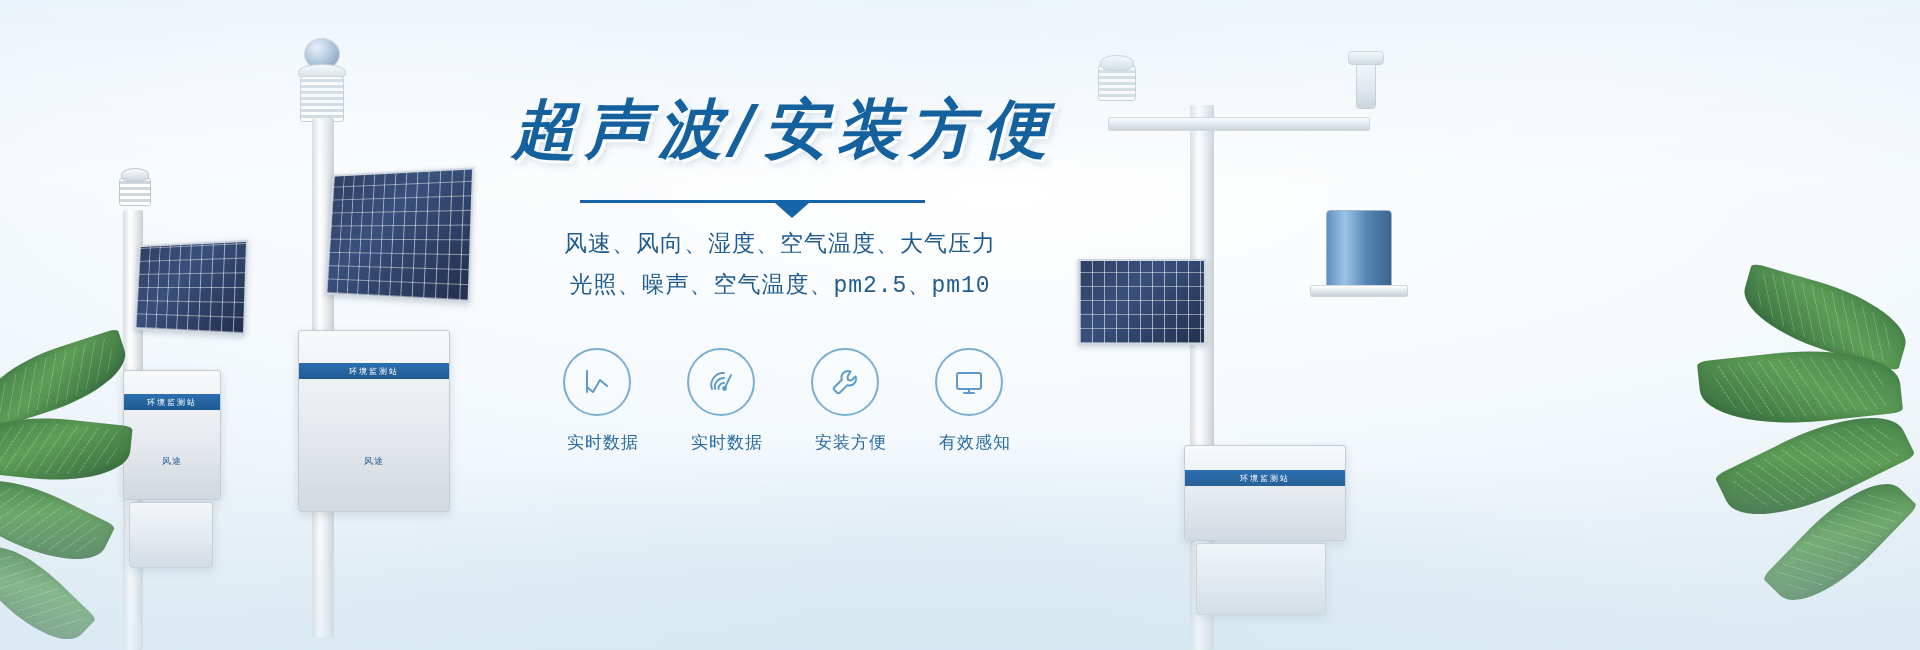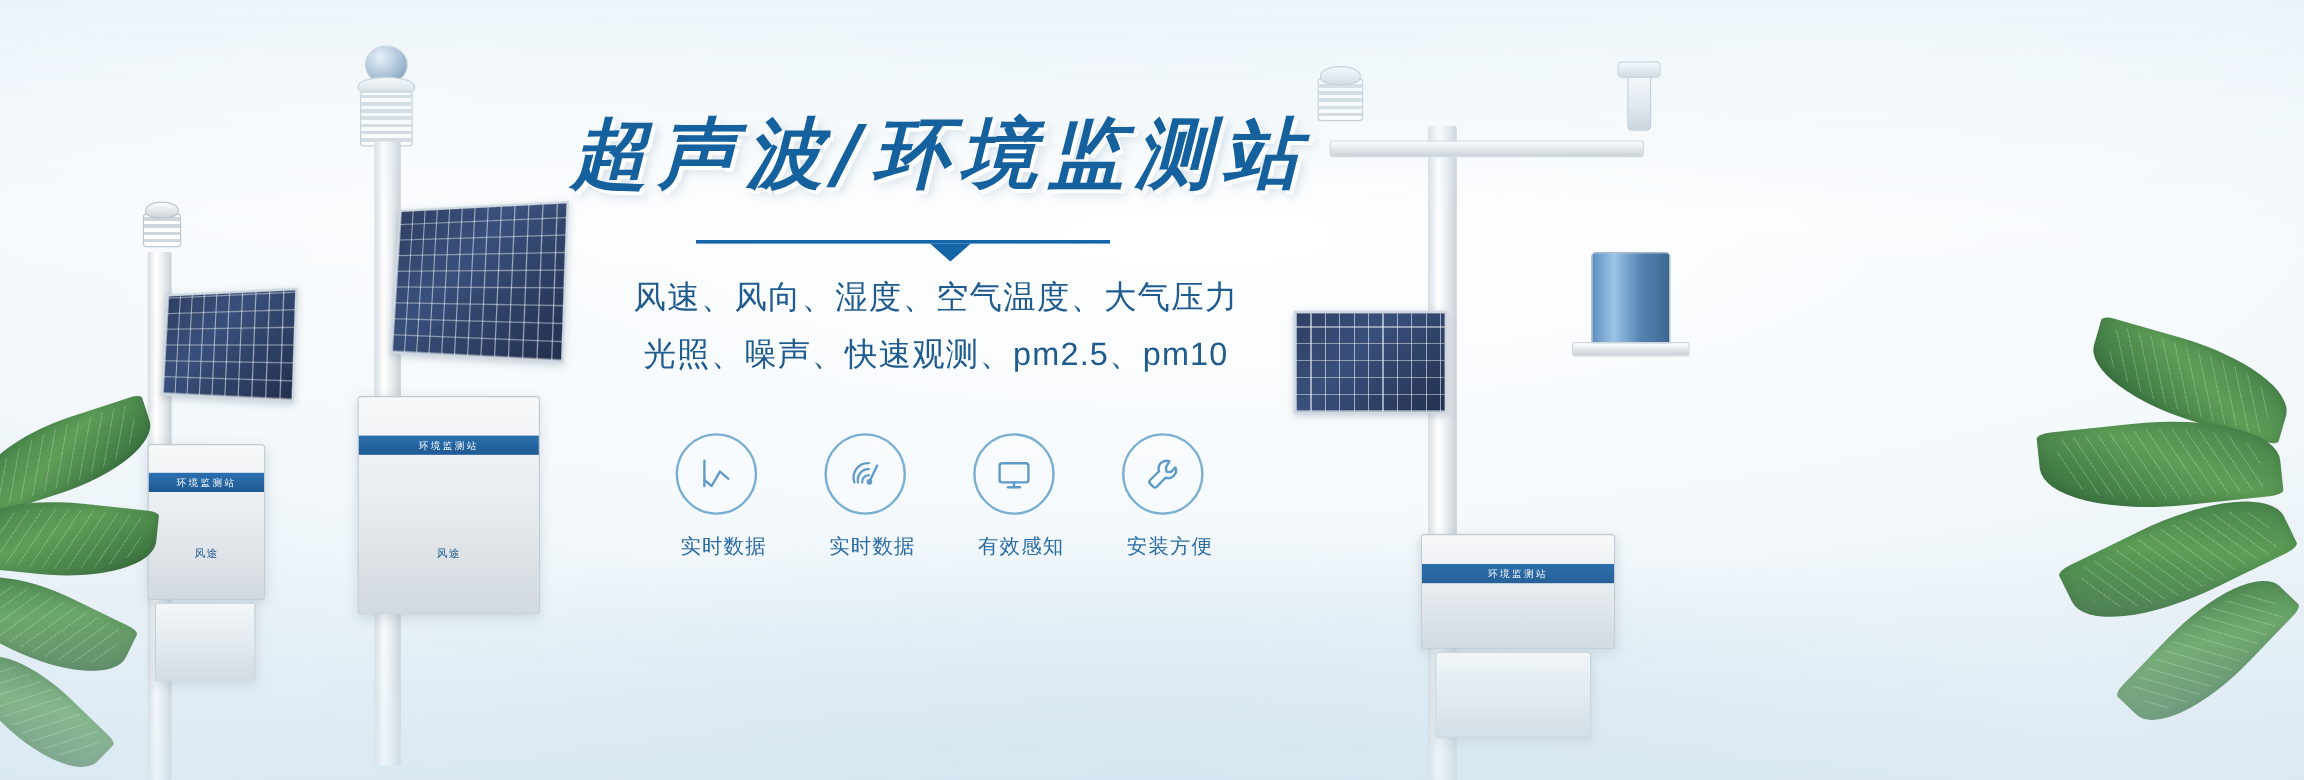--- a/index.html
+++ b/index.html
@@ -47,22 +47,22 @@
   }
   .divider .bar{
     position:absolute;left:0;top:3px;width:345px;height:3px;background:#1565a8;
   }
   .divider .tri{
     position:absolute;left:195px;top:6px;width:0;height:0;
     border-left:17px solid transparent;border-right:17px solid transparent;
     border-top:15px solid #1565a8;
   }
   .sub{
-    font-family:Liberation Sans, sans-serif;
-    font-size:27px;color:#1f5b8e;letter-spacing:1px;
+    font-family:Liberation Mono, monospace;
+    font-size:23px;color:#1f5b8e;letter-spacing:1px;
     line-height:1.58;white-space:nowrap;margin:16px 0 0 0;
   }
   .sub.second{margin-top:4px;}
 
   
   .features{
     display:flex;gap:44px;margin:44px 0 0 6px;align-items:flex-start;
   }
   .feature{display:flex;flex-direction:column;align-items:center;width:80px;}
   .circle{
@@ -219,29 +219,29 @@
     <div class="leaf" style="left:60px;top:0px;width:170px;height:64px;transform:rotate(16deg) scaleX(-1);"></div>
     <div class="leaf" style="left:20px;top:66px;width:200px;height:72px;transform:rotate(-6deg) scaleX(-1);"></div>
     <div class="leaf" style="left:40px;top:146px;width:190px;height:70px;transform:rotate(-26deg) scaleX(-1);"></div>
     <div class="leaf" style="left:80px;top:226px;width:160px;height:62px;transform:rotate(-46deg) scaleX(-1);"></div>
   </div>
 
   <div class="vignette"></div>
 
   <div class="content">
 
-    <h1 class="title">超声波/环境监测站</h1>
+    <h1 class="title">超声波/安装方便</h1>
 
     <div class="divider">
       <div class="bar"></div>
       <div class="tri"></div>
     </div>
 
     <div class="sub">风速、风向、湿度、空气温度、大气压力</div>
-    <div class="sub second">光照、噪声、快速观测、pm2.5、pm10</div>
+    <div class="sub second">光照、噪声、空气温度、pm2.5、pm10</div>
 
     <div class="features">
 
       <div class="feature">
         <div class="circle">
           <svg width="34" height="34" viewBox="0 0 34 34" fill="none" stroke="#5e9bc8" stroke-width="2" stroke-linecap="round" stroke-linejoin="round">
             <path d="M7 6 V27"></path>
             <path d="M7 22 L13 27 L20 15 L27 21"></path>
           </svg>
         </div>
@@ -257,33 +257,33 @@
             <circle cx="20.5" cy="23.5" r="2.4" fill="#5e9bc8" stroke="none"></circle>
             <path d="M20.5 23.5 L27 10"></path>
           </svg>
         </div>
         <div class="feat-label">实时数据</div>
       </div>
 
       <div class="feature">
         <div class="circle">
           <svg width="34" height="34" viewBox="0 0 34 34" fill="none" stroke="#5e9bc8" stroke-width="2" stroke-linecap="round" stroke-linejoin="round">
+            <path d="M22.5 6.5 a6.5 6.5 0 0 0 -8.6 8.2 L6.5 22 a2.2 2.2 0 0 0 0 3.1 l2.4 2.4 a2.2 2.2 0 0 0 3.1 0 l7.3 -7.4 a6.5 6.5 0 0 0 8.2 -8.6 l-3.9 3.9 -3.6 -0.4 -0.4 -3.6 z"></path>
+          </svg>
+        </div>
+        <div class="feat-label">安装方便</div>
+      </div>
+
+      <div class="feature">
+        <div class="circle">
+          <svg width="34" height="34" viewBox="0 0 34 34" fill="none" stroke="#5e9bc8" stroke-width="2" stroke-linecap="round" stroke-linejoin="round">
             <rect x="5" y="8" width="24" height="16" rx="2"></rect>
             <path d="M12 28 H22"></path>
             <path d="M17 24 V28"></path>
           </svg>
         </div>
         <div class="feat-label">有效感知</div>
       </div>
 
-      <div class="feature">
-        <div class="circle">
-          <svg width="34" height="34" viewBox="0 0 34 34" fill="none" stroke="#5e9bc8" stroke-width="2" stroke-linecap="round" stroke-linejoin="round">
-            <path d="M22.5 6.5 a6.5 6.5 0 0 0 -8.6 8.2 L6.5 22 a2.2 2.2 0 0 0 0 3.1 l2.4 2.4 a2.2 2.2 0 0 0 3.1 0 l7.3 -7.4 a6.5 6.5 0 0 0 8.2 -8.6 l-3.9 3.9 -3.6 -0.4 -0.4 -3.6 z"></path>
-          </svg>
-        </div>
-        <div class="feat-label">安装方便</div>
-      </div>
-
     </div>
   </div>
 
 </div>
 
 </body></html>

